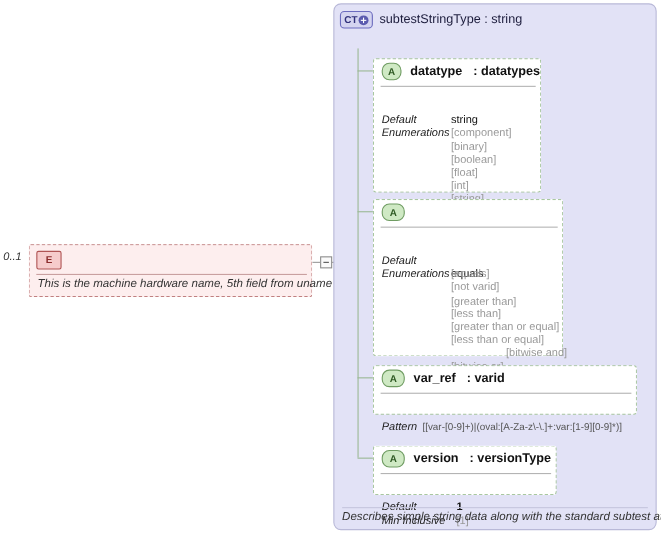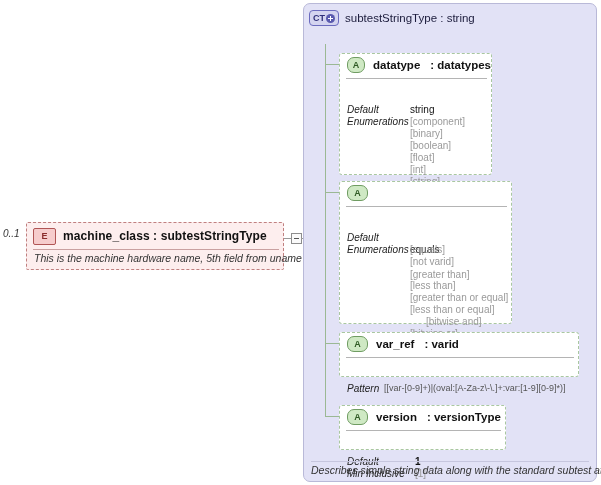--- a/index.html
+++ b/index.html
@@ -109,21 +109,20 @@
 </head>
 <body>
 
 <div class="canvas">
 
   <div id="cardinality">0..1</div>
 
   <div id="left-element">
     <div class="el-head">
       <span class="e-badge">E</span>
-      <span class="el-title">machine_class : subtestStringType</span>
     </div>
     <div class="el-sep"></div>
     <div class="el-doc">This is the machine hardware name, 5th field from uname -a.</div>
   </div>
 
   <div class="conn-line" id="conn-h1"></div>
   <div id="minus-box">
       <div class="bar"></div>
     </div>
   <div class="conn-line" id="conn-h2"></div>
@@ -174,21 +173,21 @@
     <div class="facets">
       <span class="facet-label" style="left:7px;top:28px;">Default</span>
       <span class="facet-value v-default" style="left:70px;top:40px;">equals</span>
       <span class="facet-label" style="left:7px;top:40px;">Enumerations</span>
       <span class="facet-value v-enum" style="left:70px;top:40px;">[equals]</span>
       <span class="facet-value v-enum" style="left:70px;top:52px;">[not varid]</span>
       <span class="facet-value v-enum" style="left:70px;top:65px;">[greater than]</span>
       <span class="facet-value v-enum" style="left:70px;top:76px;">[less than]</span>
       <span class="facet-value v-enum" style="left:70px;top:88px;">[greater than or equal]</span>
       <span class="facet-value v-enum" style="left:70px;top:100px;">[less than or equal]</span>
-      <span class="facet-value v-enum" style="left:54px;top:112px;padding-left:32px;">[bitwise and]</span>
+      <span class="facet-value v-enum" style="left:88px;top:112px;padding-left:32px;">[bitwise and]</span>
       <span class="facet-value v-enum" style="left:70px;top:124px;">[bitwise or]</span>
       <span class="facet-value v-enum" style="left:70px;top:136px;">[pattern match]</span>
     </div>
   </div>
 
   <div class="attr-box" id="box-varref" style="left:339px;top:332px;width:240px;height:45px;">
     <div class="attr-head">
       <span class="a-badge">A</span>
       <span class="attr-title"><span>var_ref</span><span class="tcolon">: varid</span></span>
     </div>

